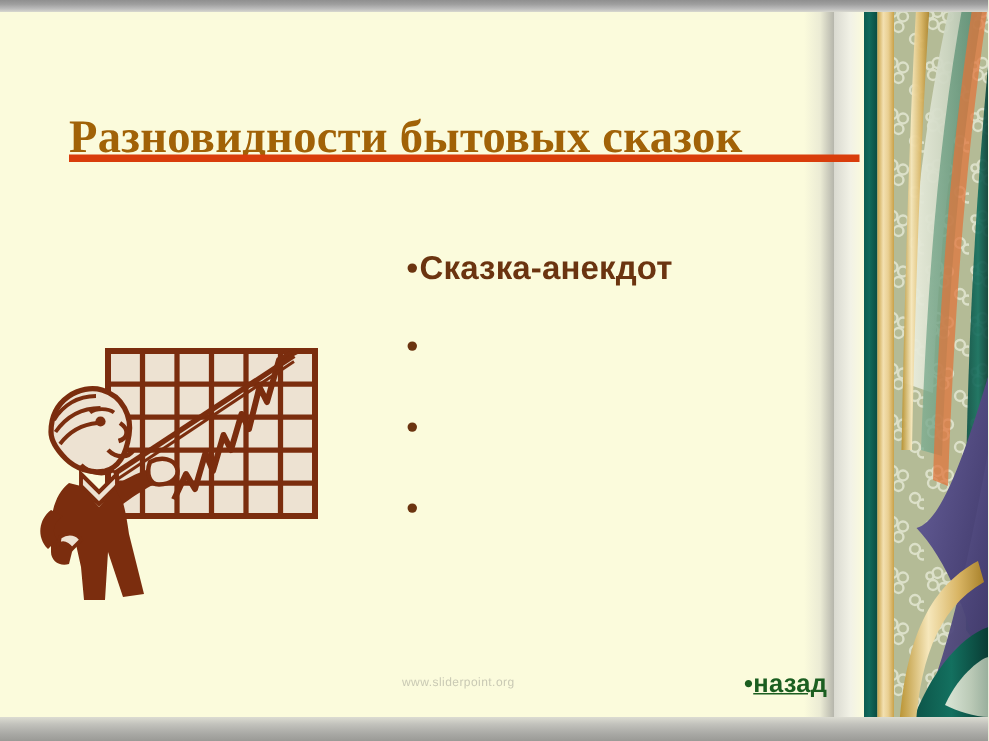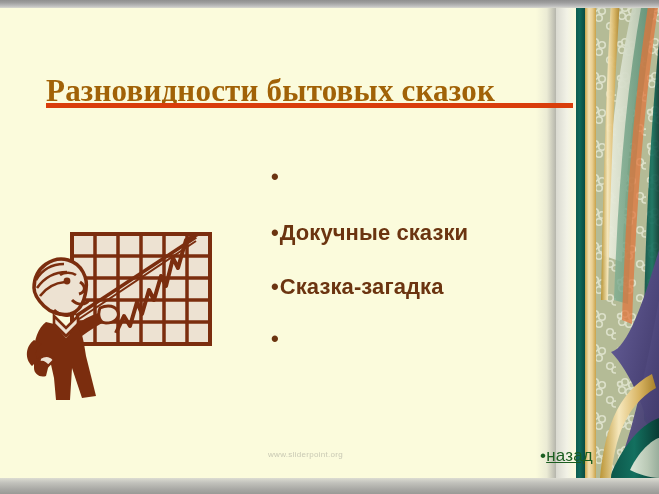--- a/index.html
+++ b/index.html
@@ -50,22 +50,22 @@
     background:#b4bb96;
   }
   .bd-white-left{
     position:absolute;left:0;top:0;width:20px;height:494px;
     background:linear-gradient(90deg,#d9d9d0 0%,#f2f2e6 55%,#fbfbdc 100%);
   }
 
   
   .nav-back{
     position:absolute;left:496px;top:446px;
-    font-size:17px;font-weight:normal;color:#1b5e20;
-    letter-spacing:.2px;white-space:nowrap;cursor:pointer;margin-left:44px;
+    font-size:17px;font-weight:bold;color:#1b5e20;
+    letter-spacing:.2px;white-space:nowrap;cursor:pointer;
   }
   .nav-back .bullet{font-size:17px;}
   .nav-back .lbl{text-decoration:underline;}
 
   
   .title{
     position:absolute;left:46px;top:64px;width:530px;
     font-family:"Liberation Serif", serif;
     font-size:31px;font-weight:bold;color:#a16207;
     letter-spacing:.2px;white-space:nowrap;line-height:1.05;margin-top:11px;
@@ -237,28 +237,27 @@
       <path d="M80 80 C88 76, 96 78, 98 84 C100 90, 94 95, 86 95 C80 95, 77 88, 80 80 Z" fill="#EDE2D2" stroke="#7B2D0E" stroke-width="3"></path>
 
       <path d="M14 112 C6 118, 4 130, 12 138 L18 132 C14 126, 16 120, 22 116 Z" fill="#7B2D0E"></path>
       <path d="M20 130 C26 126, 32 128, 34 132 L28 138 C25 134, 22 133, 19 135 Z" fill="#EDE2D2" stroke="#7B2D0E" stroke-width="2.4"></path>
     </g>
   </svg>
 
   <div class="bullets">
     <div class="bullet-row">
       <span class="dot">•</span>
-    </div>
-    <div class="bullet-row">
-      <span class="dot">•</span>
-      <span class="txt">Докучные сказки</span>
-    </div>
-    <div class="bullet-row">
-      <span class="dot">•</span>
-      <span class="txt">Сказка-загадка</span>
+      <span class="txt">Сказка-анекдот</span>
+    </div>
+    <div class="bullet-row">
+      <span class="dot">•</span>
+    </div>
+    <div class="bullet-row">
+      <span class="dot">•</span>
     </div>
     <div class="bullet-row">
       <span class="dot">•</span>
     </div>
   </div>
 
   <div class="watermark">www.sliderpoint.org</div>
 
   <div class="nav-back">
     <span class="bullet">•</span><span class="lbl">назад</span>

